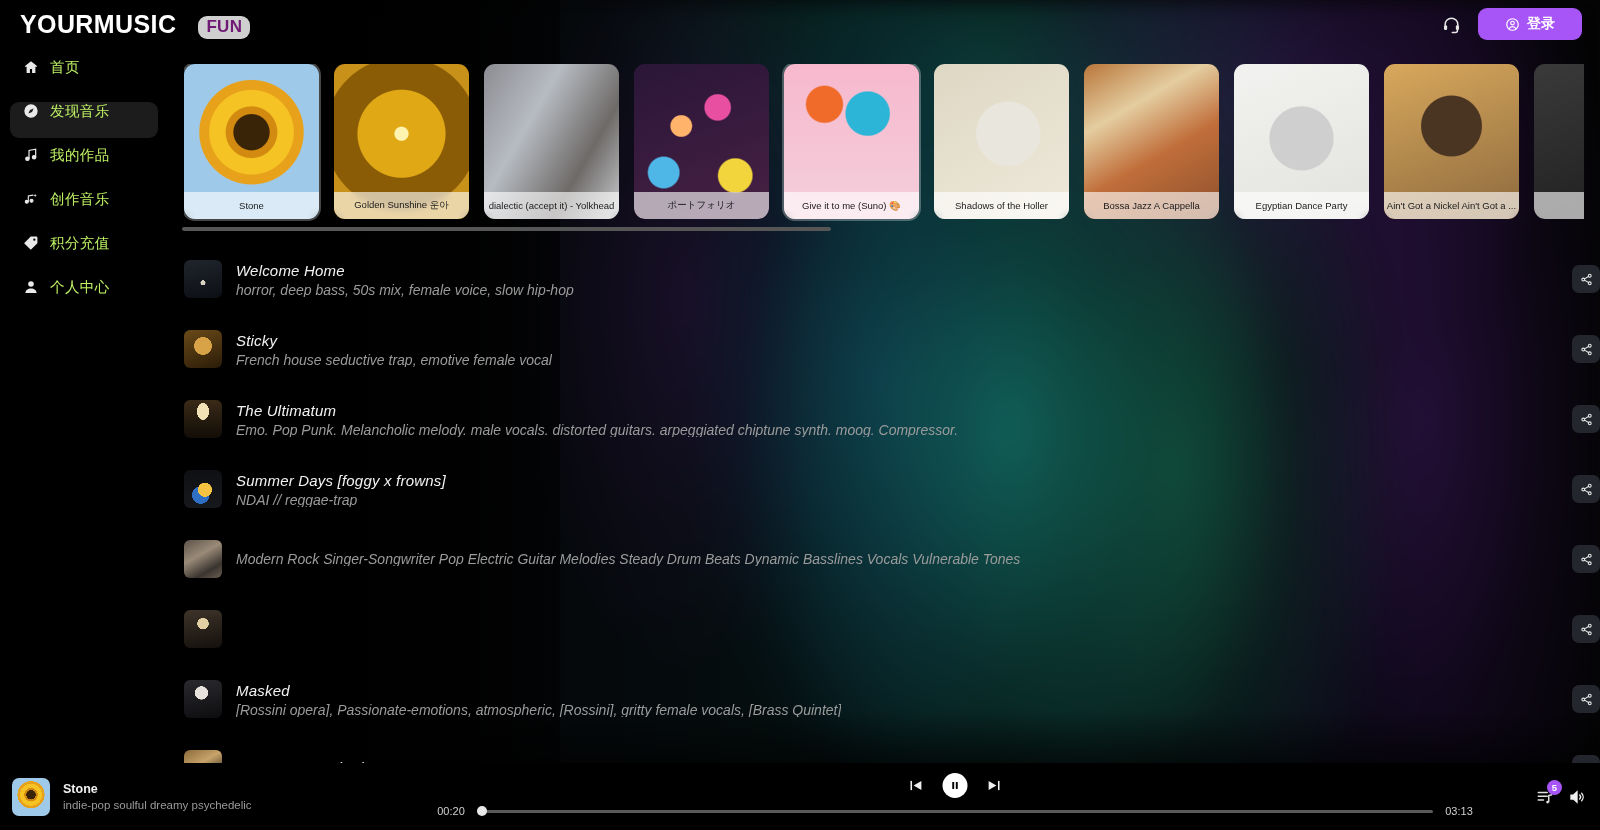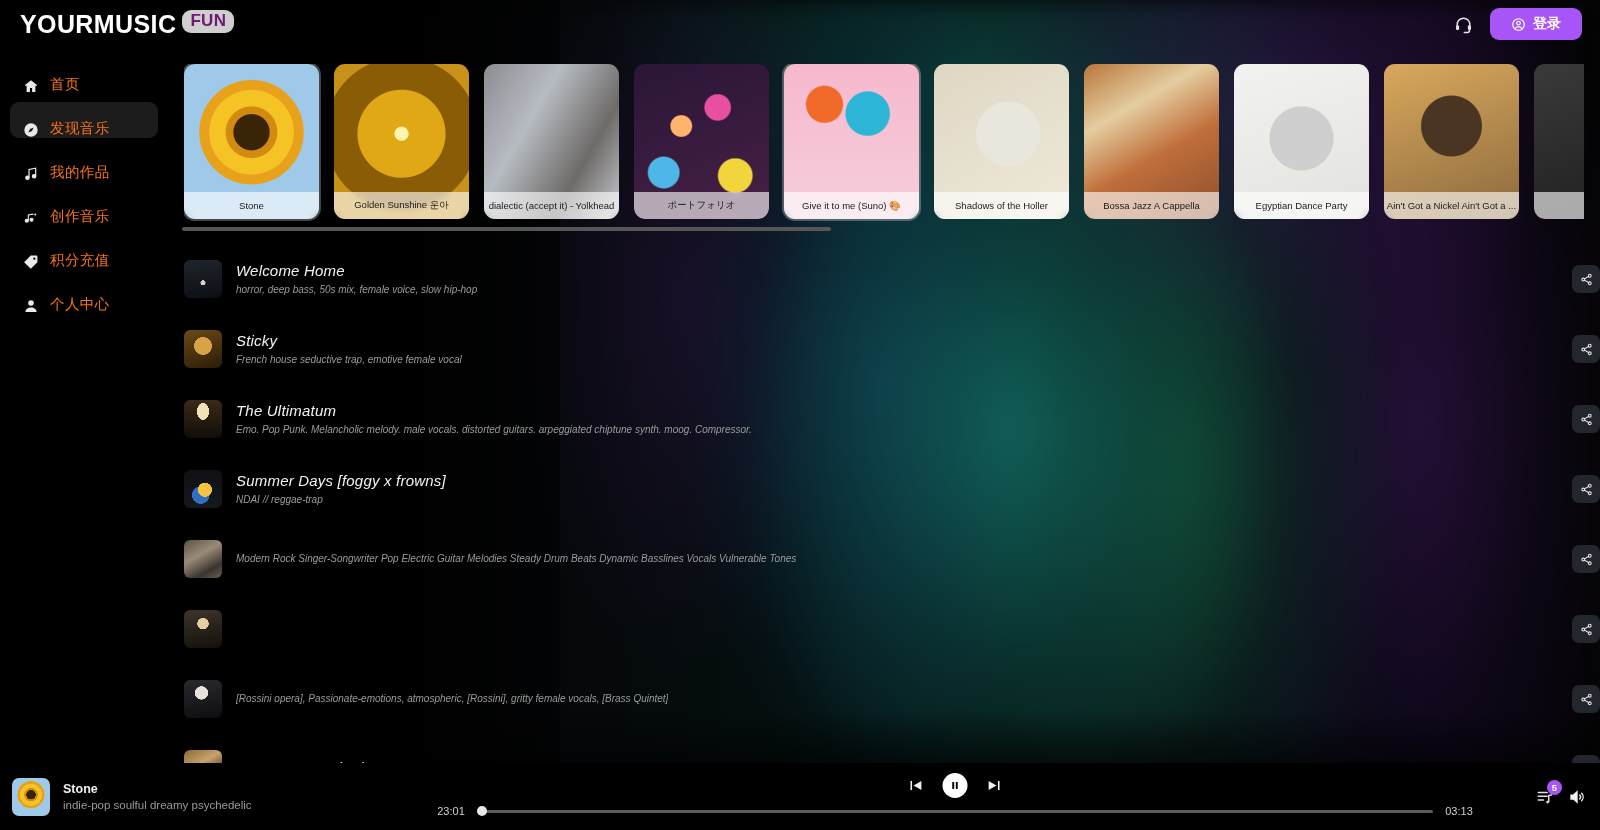--- a/index.html
+++ b/index.html
@@ -35,44 +35,44 @@
     position:absolute; left:0; bottom:0; width:1600px; height:120px;
     background: linear-gradient(180deg,rgba(0,0,0,0) 0%,rgba(0,0,0,.72) 55%,#000 100%);
   }
 
   
   .header {
     position: absolute; left: 0; top: 0; width: 1600px; height: 48px;
     display: flex; align-items: center; justify-content: space-between;
     padding: 0 18px 0 20px; z-index: 40;
   }
-  .logo { display: flex; align-items: flex-start; gap: 6px; }
+  .logo { display: flex; align-items: flex-end; gap: 22px; }
   .logo-text { font-size: 25px; font-weight: 700; letter-spacing: .4px; color:#fff; }
   .logo-badge {
     background:#cfcfcf; color:#701a75; font-size:17px; font-weight:700;
     border-radius: 9px; padding: 1px 8px 2px 8px; letter-spacing:.3px;
   }
   .header-right { display:flex; align-items:center; gap: 14px; }
   .icon-btn { width: 26px; height: 26px; display:flex; align-items:center; justify-content:center; color:#e6e6e6; cursor:pointer; }
   .login-btn {
     display:flex; align-items:center; gap:7px;
     background:#a855f7; color:#fff; border:none; border-radius: 9px;
-    padding: 7px 21px; font-size: 14px; font-weight: 600; cursor:pointer;
+    padding: 7px 27px; font-size: 14px; font-weight: 600; cursor:pointer;
     font-family: "Liberation Sans", sans-serif;
   }
 
   
   .sidebar {
     position: absolute; left: 0; top: 48px; width: 168px; height: 782px;
     background: #000; z-index: 35; padding-top: 10px;
   }
   .nav-item {
-    display: flex; align-items: flex-end; gap: 11px;
+    display: flex; align-items: flex-start; gap: 11px;
     height: 36px; margin: 0 10px 8px 10px; padding: 0 12px;
-    border-radius: 9px; cursor: pointer; color: #f97316;
+    border-radius: 9px; cursor: pointer; color: #bef264;
   }
   .nav-item .nav-label { font-size: 14.5px; letter-spacing:.4px; }
   .nav-item.active { background:#1c1c1c; }
   .nav-item .nav-ico { width:17px; height:17px; display:flex; align-items:center; justify-content:center; color:#e9e9e9; flex:0 0 17px;}
 
   
   .carousel-wrap { position:absolute; left:184px; top:64px; width:1400px; height:170px; z-index:20; overflow:hidden; }
   .carousel { display:flex; gap:15px; }
   .card { width: 135px; height: 155px; border-radius: 11px; overflow:hidden; position:relative; flex:0 0 135px; cursor:pointer; }
   .card .art { position:absolute; inset:0; }
@@ -91,21 +91,21 @@
   
   .tracklist { position:absolute; left:184px; top:244px; width:1400px; height:520px; z-index:20;font-style:italic; }
   .track {
     position:relative; height:70px; display:flex; align-items:center; gap:14px; cursor:pointer;
   }
   .track .thumb {
     width: 38px; height: 38px; border-radius: 6px; flex:0 0 38px; overflow:hidden; position:relative;
   }
   .track .meta { min-width:0; }
   .track .t-title { font-size: 15px; color:#f2f2f2; line-height:18px; margin-bottom:3px; letter-spacing:.2px; }
-  .track .t-sub { font-size: 10px; color:#9b9b9b; line-height:14px; white-space:nowrap; overflow:hidden; text-overflow:ellipsis; }
+  .track .t-sub { font-size: 14px; color:#9b9b9b; line-height:14px; white-space:nowrap; overflow:hidden; text-overflow:ellipsis; }
   .share-btn {
     position:absolute; right:-16px; top:50%; transform: translateY(-50%);
     width: 28px; height: 28px; border-radius: 7px; background:#23262c;
     display:flex; align-items:center; justify-content:center; color:#e9e9e9; cursor:pointer;
   }
 
   
   .player {
     position:absolute; left:0; bottom:0; width:1600px; height:67px;
     background:#000; z-index:60; display:flex; align-items:center;
@@ -392,20 +392,21 @@
             <circle cx="6" cy="12" r="2.6"></circle>
             <circle cx="18" cy="19" r="2.6"></circle>
             <path d="M8.3 10.8 15.7 6.5M8.3 13.2l7.4 4.3"></path>
           </svg>
       </div>
     </div>
 
     <div class="track">
       <div class="thumb art-masked"></div>
       <div class="meta">
+        <div class="t-title">Masked</div>
         <div class="t-sub">[Rossini opera], Passionate-emotions, atmospheric, [Rossini], gritty female vocals, [Brass Quintet]</div>
       </div>
       <div class="share-btn">
         <svg width="13" height="13" viewBox="0 0 24 24" fill="none" stroke="currentColor" stroke-width="2" stroke-linecap="round" stroke-linejoin="round">
             <circle cx="18" cy="5" r="2.6"></circle>
             <circle cx="6" cy="12" r="2.6"></circle>
             <circle cx="18" cy="19" r="2.6"></circle>
             <path d="M8.3 10.8 15.7 6.5M8.3 13.2l7.4 4.3"></path>
           </svg>
       </div>
@@ -455,21 +456,21 @@
         </div>
         <div class="pl-btn">
           <svg width="17" height="17" viewBox="0 0 24 24" fill="currentColor">
               <path d="M4.4 5.5v13L15.4 12z"></path>
               <rect x="17.6" y="5.5" width="2.2" height="13"></rect>
             </svg>
         </div>
       </div>
 
       <div class="pl-seek">
-        <span class="pl-time">23:01</span>
+        <span class="pl-time">00:20</span>
         <div class="pl-bar">
           <div class="pl-knob" style="left: 0.5%;"></div>
         </div>
         <span class="pl-time">03:13</span>
       </div>
     </div>
 
     <div class="pl-right">
       <div class="queue-btn">
         <svg width="18" height="18" viewBox="0 0 24 24" fill="none" stroke="currentColor" stroke-width="1.9" stroke-linecap="round">

